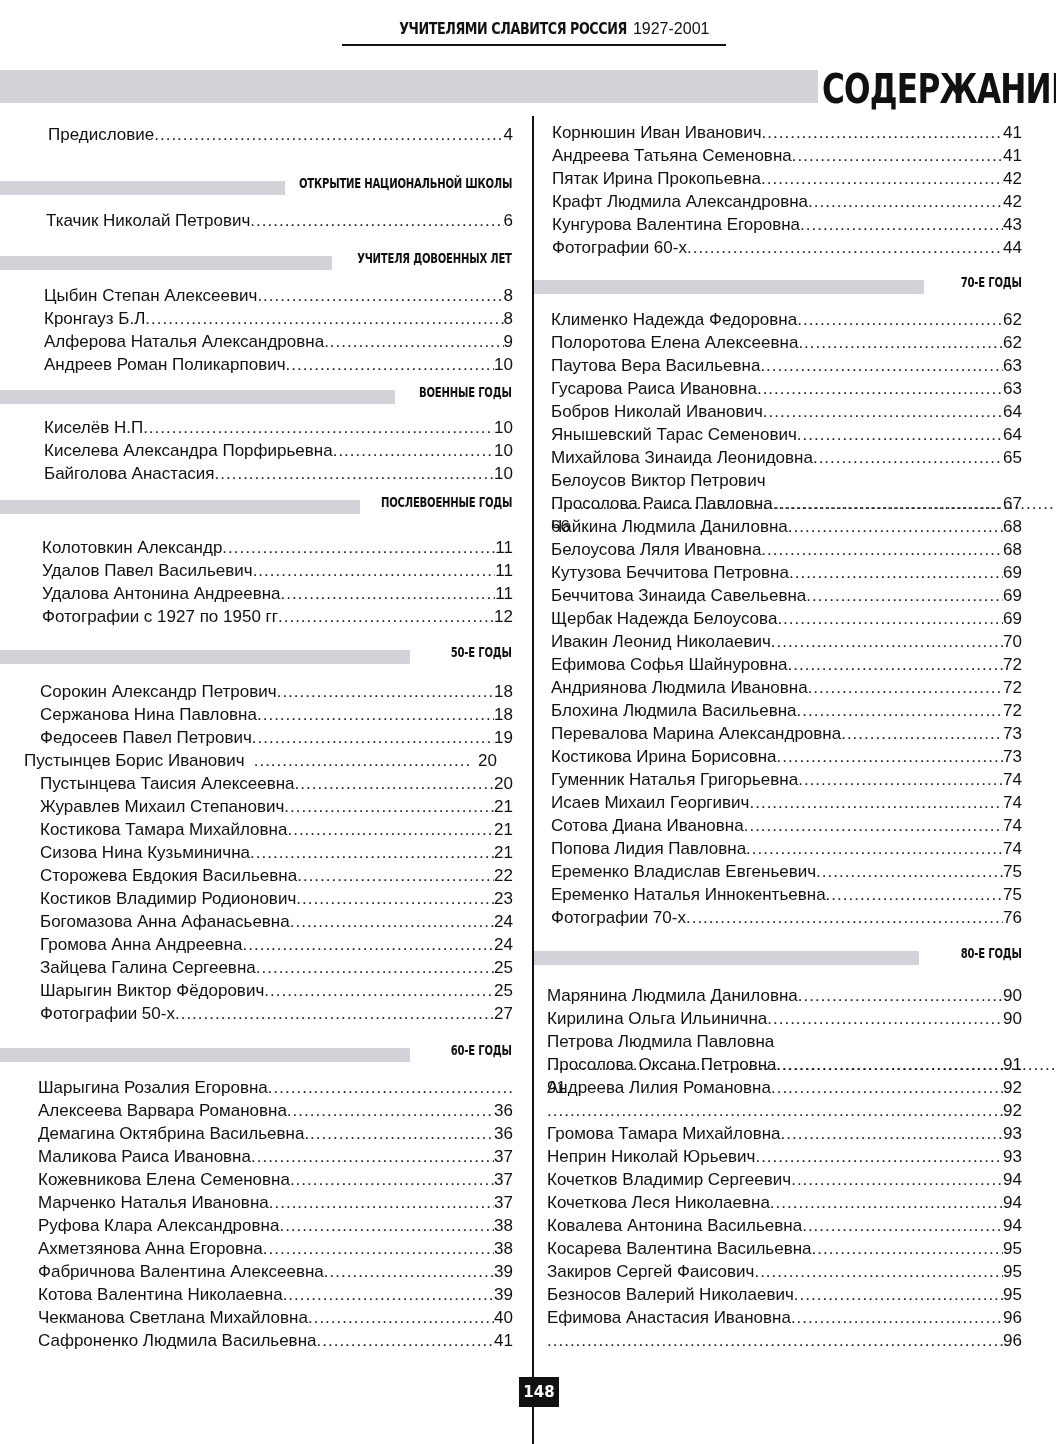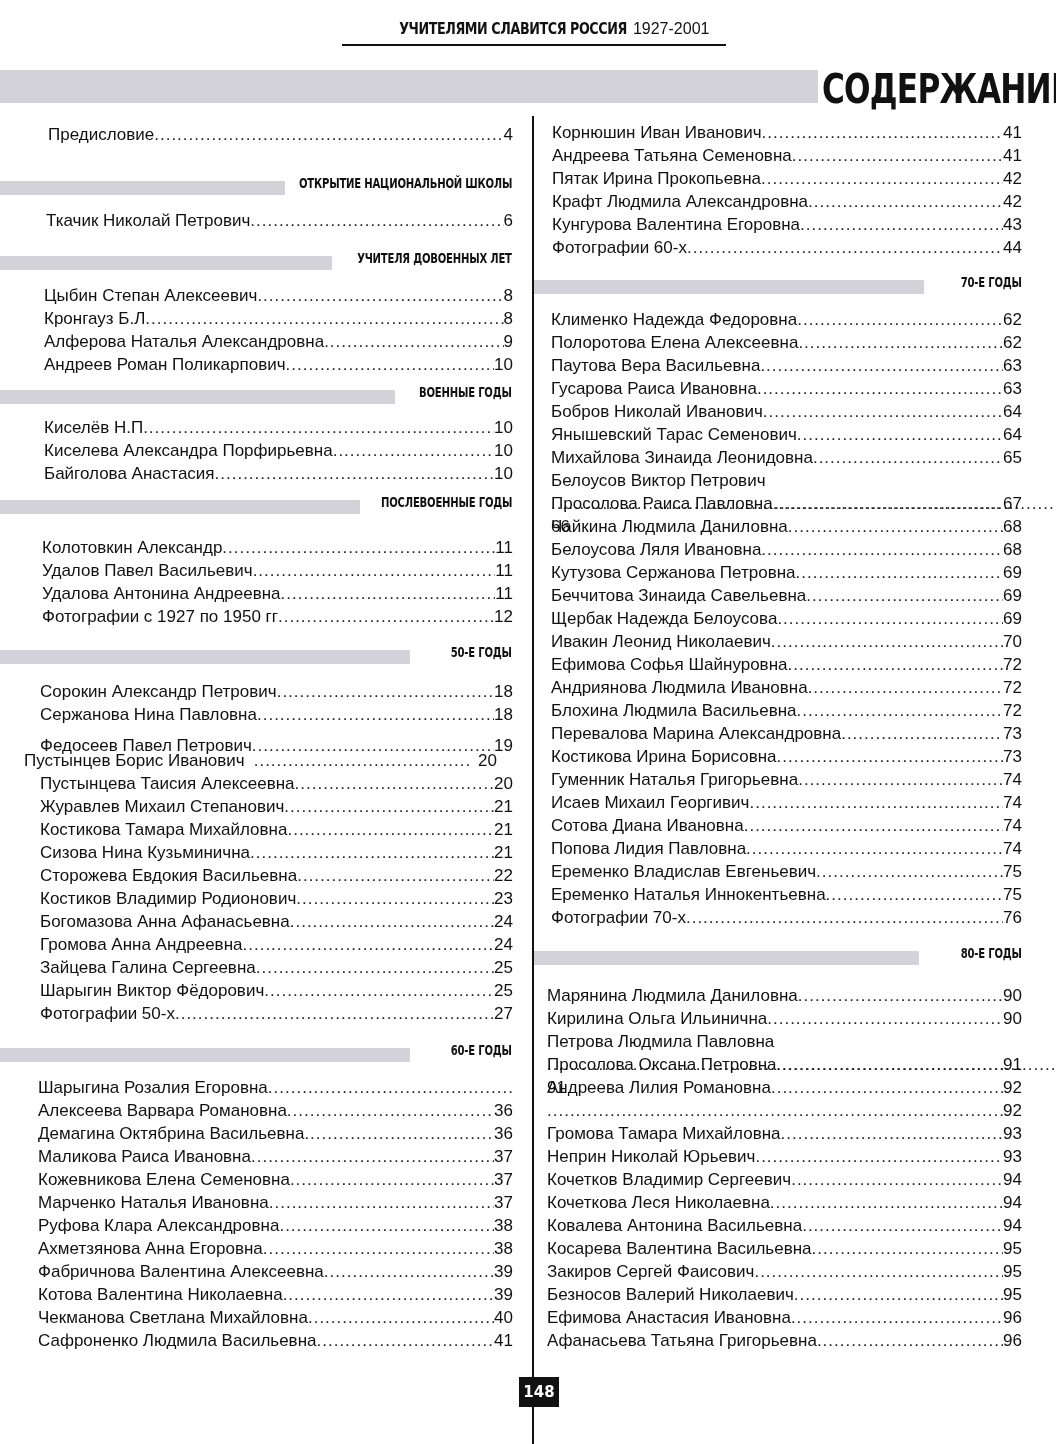--- a/index.html
+++ b/index.html
@@ -136,21 +136,21 @@
     <div class="entry" style="top: 680px; left: 40px; width: 473px;">
       <span class="name">Сорокин Александр Петрович</span>
       <span class="dots"></span>
       <span class="page">18</span>
     </div>
     <div class="entry" style="top: 703px; left: 40px; width: 473px;">
       <span class="name">Сержанова Нина Павловна</span>
       <span class="dots"></span>
       <span class="page">18</span>
     </div>
-    <div class="entry" style="top: 726px; left: 40px; width: 473px; margin-top: 8px;">
+    <div class="entry" style="top: 726px; left: 40px; width: 473px;">
       <span class="name">Федосеев Павел Петрович</span>
       <span class="dots"></span>
       <span class="page">19</span>
     </div>
     <div class="entry" style="top: 749px; left: 24px; width: 473px; gap: 9px;">
       <span class="name">Пустынцев Борис Иванович</span>
       <span class="dots"></span>
       <span class="page">20</span>
     </div>
     <div class="entry" style="top: 772px; left: 40px; width: 473px;">
@@ -357,21 +357,21 @@
       <span class="name">Чайкина Людмила Даниловна</span>
       <span class="dots"></span>
       <span class="page">68</span>
     </div>
     <div class="entry" style="top: 538px; left: 17px; width: 471px;">
       <span class="name">Белоусова Ляля Ивановна</span>
       <span class="dots"></span>
       <span class="page">68</span>
     </div>
     <div class="entry" style="top: 561px; left: 17px; width: 471px;">
-      <span class="name">Кутузова Сержанова Петровна</span>
+      <span class="name">Кутузова Беччитова Петровна</span>
       <span class="dots"></span>
       <span class="page">69</span>
     </div>
     <div class="entry" style="top: 584px; left: 17px; width: 471px;">
       <span class="name">Беччитова Зинаида Савельевна</span>
       <span class="dots"></span>
       <span class="page">69</span>
     </div>
     <div class="entry" style="top: 607px; left: 17px; width: 471px;">
       <span class="name">Щербак Надежда Белоусова</span>
@@ -515,19 +515,18 @@
       <span class="name">Безносов Валерий Николаевич</span>
       <span class="dots"></span>
       <span class="page">95</span>
     </div>
     <div class="entry" style="top: 1306px; left: 13px; width: 475px;">
       <span class="name">Ефимова Анастасия  Ивановна</span>
       <span class="dots"></span>
       <span class="page">96</span>
     </div>
     <div class="entry" style="top: 1329px; left: 13px; width: 475px;">
-      <span class="name">Афанасьева Татьяна Григорьевна</span>
       <span class="dots"></span>
       <span class="page">96</span>
     </div>
   </div>
 
 <div class="page-num">148</div>
 
 </body></html>

